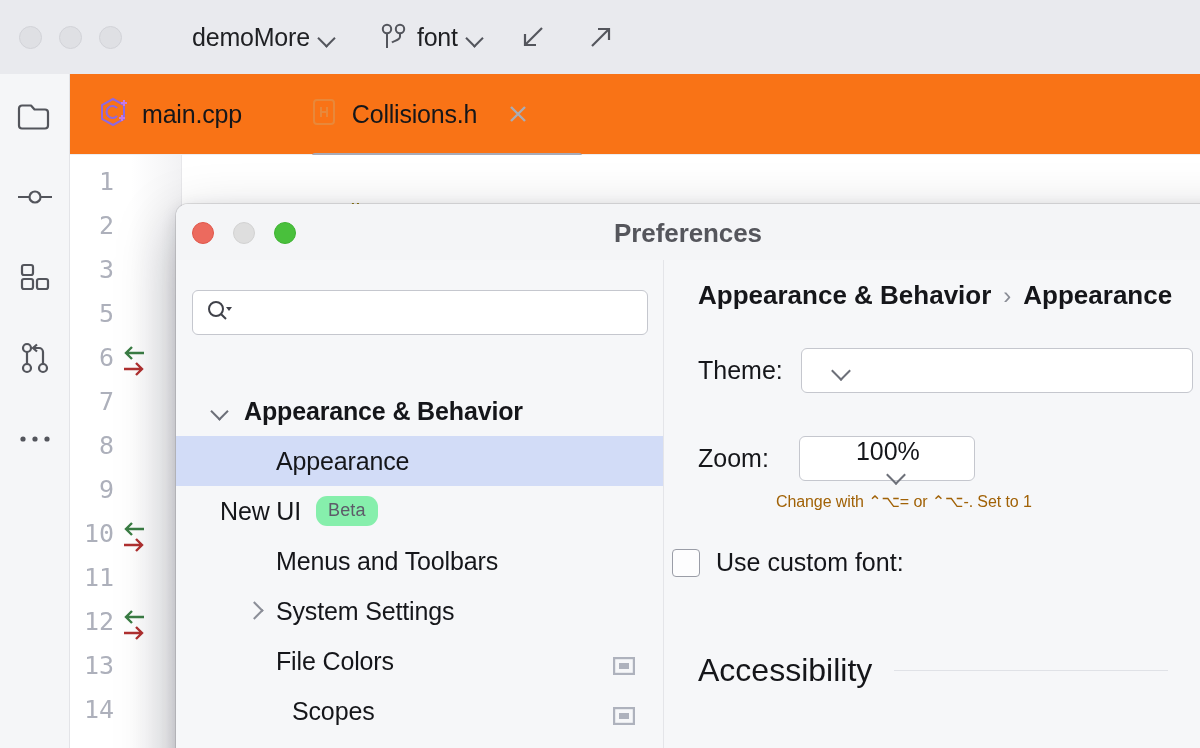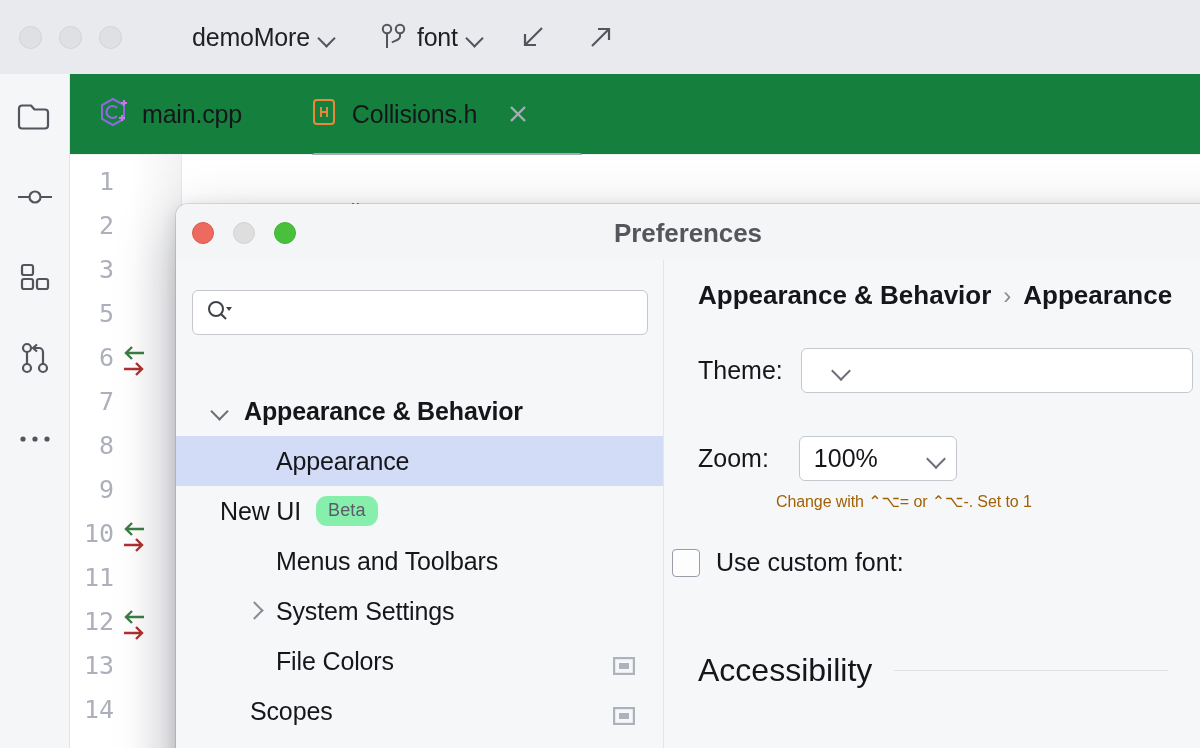--- a/index.html
+++ b/index.html
@@ -55,21 +55,21 @@
   .ab-2 { margin-top: 34px; }
   .ab-3 { margin-top: 35px; }
   .ab-4 { margin-top: 34px; }
 
   
   .editor {
     position: absolute; left: 70px; top: 74px; width: 1130px; height: 674px;
     background: #ffffff;
   }
   .tabbar {
-    position: relative; height: 80px; background: #15803d;
+    position: relative; height: 80px; background: #f97316;
     display: flex; align-items: center;
   }
   .tab { display: flex; align-items: center; height: 80px; padding: 0 0 0 0; }
   .tab-main { margin-left: 28px; gap: 12px; }
   .tab-coll { margin-left: 68px; gap: 14px; }
   .tab-label { font-size: 25px; color: #15161a; letter-spacing: -0.2px; }
   .tab-close {
     width: 26px; height: 26px; margin-left: 14px; position: relative;
   }
   .tab-scroll {
@@ -208,21 +208,21 @@
   .combo .chv {
     width: 17px; height: 17px; position: relative; margin-left: 16px;
   }
   .combo .chv::before {
     content: ""; position: absolute; left: 2px; top: 2px;
     width: 12px; height: 12px;
     border-right: 2.2px solid #6d7079; border-bottom: 2.2px solid #6d7079;
     transform: rotate(45deg);
   }
   .combo-theme { width: 392px; margin-left: 18px; }
-  .combo-zoom  { width: 158px; margin-left: 30px; }
+  .combo-zoom  { width: 176px; margin-left: 30px; flex-direction: column; }
 
   .hint {
     position: absolute; left: 112px; top: 232px;
     font-size: 16px; color: #a16207; white-space: nowrap; letter-spacing: -0.1px;
   }
   .row-font { position: absolute; left: 0px; top: 288px; display: flex; align-items: center; }
   .cbx {
     width: 28px; height: 28px; border: 1.6px solid #9a9da7; border-radius: 4px;
     background: #fdfdfe; margin-left: 8px;
   }
@@ -470,21 +470,21 @@
             <span style="margin-left:100px">File Colors</span>
             <span class="proj-icon">
               <svg width="22" height="18" viewBox="0 0 22 18">
                 <rect x="1" y="1" width="20" height="16" fill="none" stroke="#aeb2bd" stroke-width="2.4"></rect>
                 <rect x="6" y="6" width="10" height="6" fill="#aeb2bd"></rect>
               </svg>
             </span>
           </div>
 
           <div class="tree-row">
-            <span style="margin-left:74px">Scopes</span>
+            <span style="margin-left:116px">Scopes</span>
             <span class="proj-icon">
               <svg width="22" height="18" viewBox="0 0 22 18">
                 <rect x="1" y="1" width="20" height="16" fill="none" stroke="#aeb2bd" stroke-width="2.4"></rect>
                 <rect x="6" y="6" width="10" height="6" fill="#aeb2bd"></rect>
               </svg>
             </span>
           </div>
 
           <div class="tree-row">
             <span style="margin-left:100px">Notifications</span>

